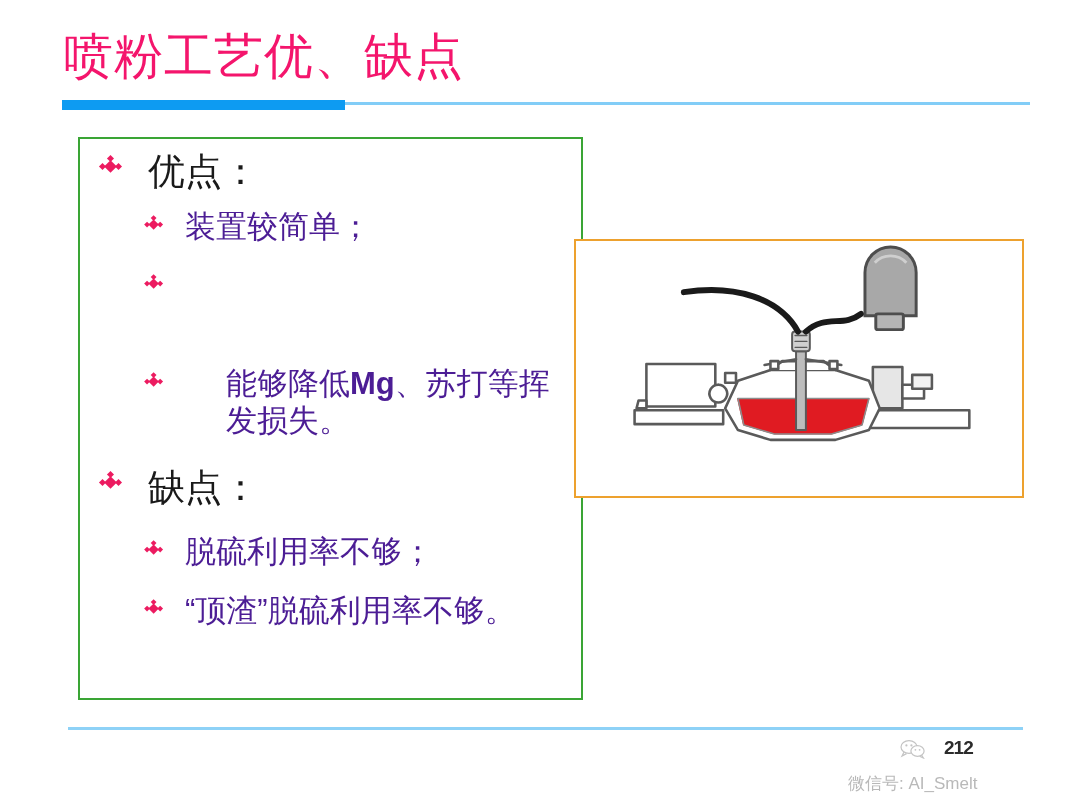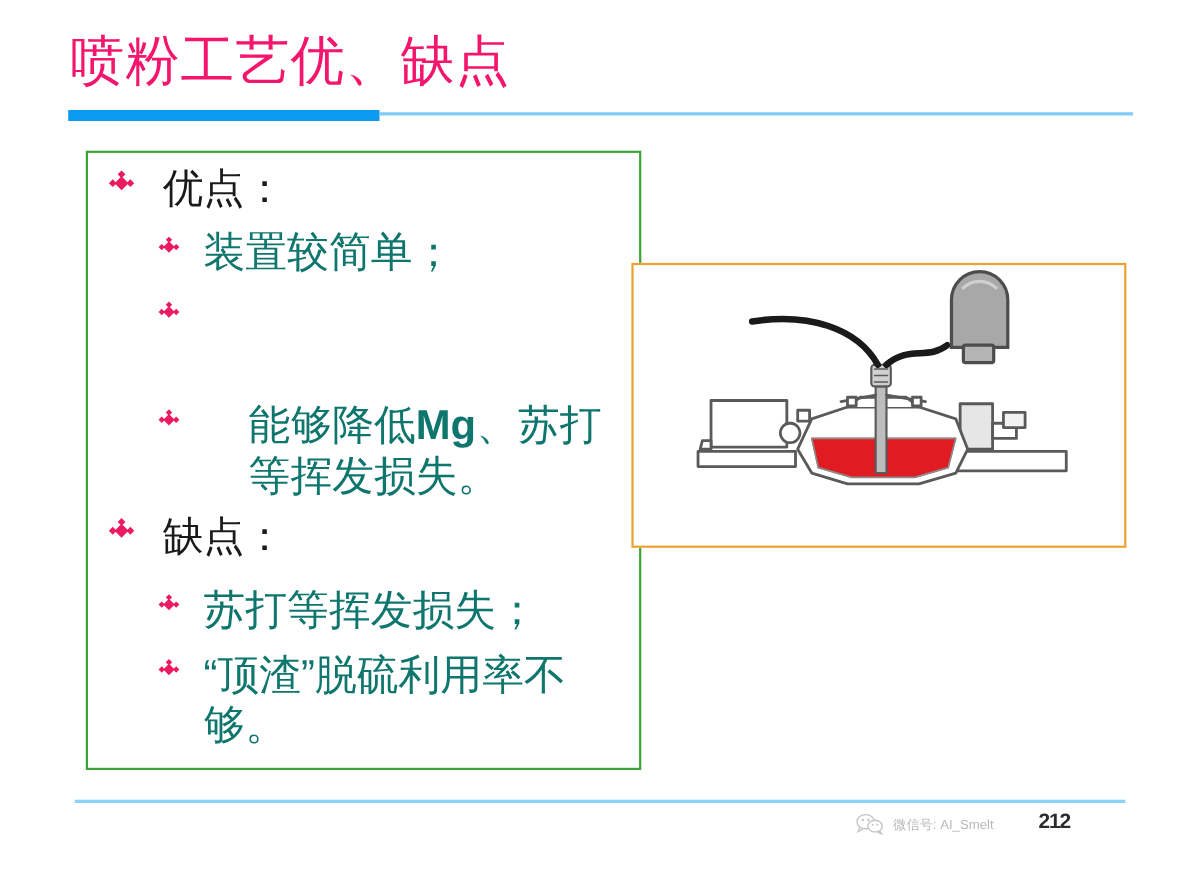--- a/index.html
+++ b/index.html
@@ -82,22 +82,22 @@
   .diamond-bullet i.l { width: 5px;  height: 5px;  left: 0px;  top: 8px; }
   .diamond-bullet i.r { width: 5px;  height: 5px;  left: 16px; top: 8px; }
 
   .lvl1 {
     font-size: 37px;
     color: #1a1a1a;
     line-height: 1.18;
     white-space: nowrap;
   }
   .lvl2 {
-    font-size: 38px;
-    color: #0f766e;
+    font-size: 31px;
+    color: #4c1d95;
     line-height: 1.2;
   }
   .lvl2 b { font-weight: bold; }
 
   .row-l1 .diamond-bullet { margin-right: 26px; transform: translateY(6px); }
   .row-l2 .diamond-bullet { width: 18px; height: 18px; margin-right: 22px; transform: translateY(8px) scale(.82); transform-origin: left top;}
 
   
   #figure-frame {
     position: absolute;
@@ -115,28 +115,29 @@
   #footer-rule {
     position: absolute;
     left: 68px;
     top: 727px;
     width: 955px;
     height: 3px;
     background: #8ed2f7;
   }
   #footer-credit {
     position: absolute;
-    left: 778px;
+    left: 848px;
     top: 739px;
     display: flex;
     align-items: center;
     gap: 8px;
     color: #b9b9b9;
-    font-size: 12px;
+    font-size: 17px;
     white-space: nowrap;
+    flex-direction: column;
   }
   #page-number {
     position: absolute;
     left: 944px;
     top: 737px;
     font-size: 19px;
     font-weight: bold;
     color: #2b2b2b;
     letter-spacing: -1px;
   }
@@ -200,21 +201,21 @@
   <span class="lvl1">缺点：</span>
 </div>
 
 <div class="bullet-row row-l2" style="left:145px; top:533px; width:420px;">
   <span class="diamond-bullet">
     <i class="c"></i>
       <i class="t"></i>
       <i class="l"></i>
       <i class="r"></i>
   </span>
-  <span class="lvl2">苏打等挥发损失；</span>
+  <span class="lvl2">脱硫利用率不够；</span>
 </div>
 
 <div class="bullet-row row-l2" style="left:145px; top:592px; width:420px;">
   <span class="diamond-bullet">
     <i class="c"></i>
       <i class="t"></i>
       <i class="l"></i>
       <i class="r"></i>
   </span>
   <span class="lvl2">“顶渣”脱硫利用率不够。</span>

